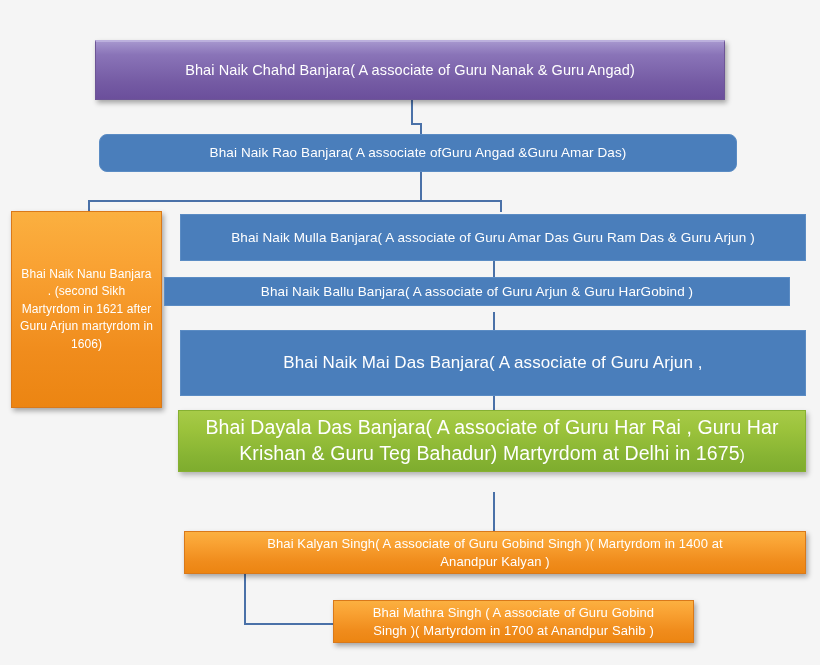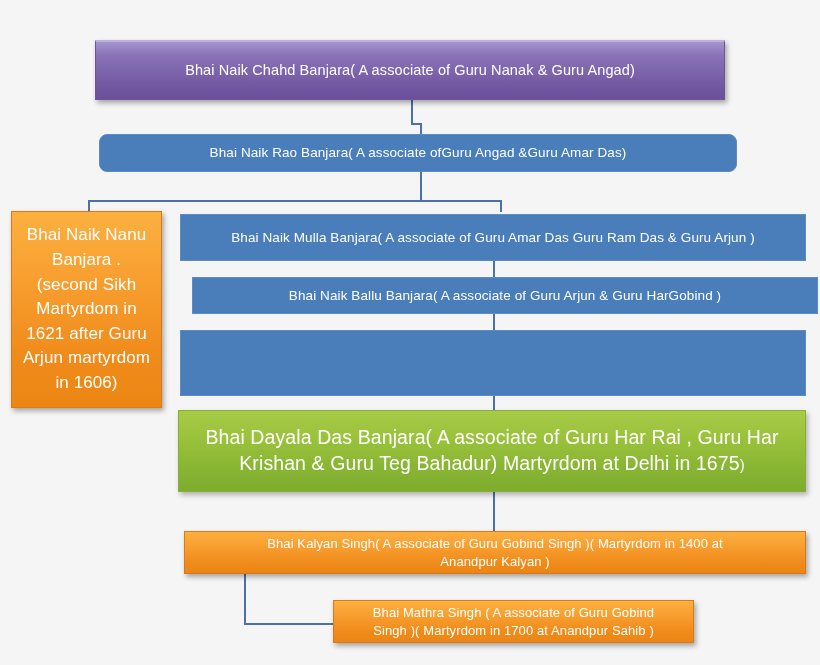--- a/index.html
+++ b/index.html
@@ -66,21 +66,21 @@
     font-size: 19.5px;
   }
   .node.green .small-paren { font-size: 15px; }
   
   .node.orange {
     background: linear-gradient(to bottom, #fbb040 0%, #f9a233 28%, #f08c1c 72%, #ec8512 100%);
     border: 1px solid #d9791a;
     box-shadow: 2px 3px 5px rgba(0,0,0,0.33);
     font-size: 13px;
   }
-  .node.orange.tall { font-size: 17px; line-height: 1.45; text-align: center; }
+  .node.orange.tall { font-size: 12px; line-height: 1.45; text-align: center; }
   .node.orange.small { font-size: 13px; }
 </style>
 </head>
 <body>
 
 <div id="canvas">
 
   <div class="conn v" style="left:411px; top:100px; width:2px; height:24px;"></div>
   <div class="conn h" style="left:411px; top:123px; width:11px; height:2px;"></div>
   <div class="conn v" style="left:420px; top:123px; width:2px; height:11px;"></div>
@@ -110,31 +110,31 @@
   </div>
 
   <div class="node orange tall" style="left:11px; top:211px; width:151px; height:197px;">
     <span class="label">Bhai Naik Nanu Banjara . (second Sikh Martyrdom in 1621 after Guru Arjun  martyrdom in 1606)</span>
   </div>
 
   <div class="node blue" style="left:180px; top:214px; width:626px; height:47px;">
     <span class="label">Bhai Naik Mulla Banjara(  A associate of Guru Amar Das  Guru Ram Das &amp; Guru Arjun  )</span>
   </div>
 
-  <div class="node blue" style="left:192px; top:277px; width:626px; height:37px;">
+  <div class="node blue" style="left:164px; top:277px; width:626px; height:29px;">
     <span class="label">Bhai Naik Ballu  Banjara(  A associate of Guru Arjun  &amp; Guru HarGobind  )</span>
   </div>
 
   <div class="node blue big" style="left:180px; top:330px; width:626px; height:66px;">
     <span class="label">
-      <br>
+      <span>Bhai Naik Mai Das Banjara(  A associate of Guru Arjun  ,</span><br>
     </span>
   </div>
 
-  <div class="node green" style="left:178px; top:410px; width:628px; height:82px;">
+  <div class="node green" style="left:178px; top:410px; width:628px; height:62px;">
     <span class="label">
       <span>Bhai Dayala  Das  Banjara(  A associate of Guru Har Rai , Guru Har</span><br>
       <span>Krishan &amp; Guru Teg Bahadur)  Martyrdom at Delhi in 1675</span><span class="small-paren">)</span>
     </span>
   </div>
 
   <div class="node orange" style="left:184px; top:531px; width:622px; height:43px;">
     <span class="label">
       <span>Bhai Kalyan Singh(  A associate of Guru  Gobind Singh )( Martyrdom in 1400 at</span><br>
       <span>Anandpur Kalyan )</span>

